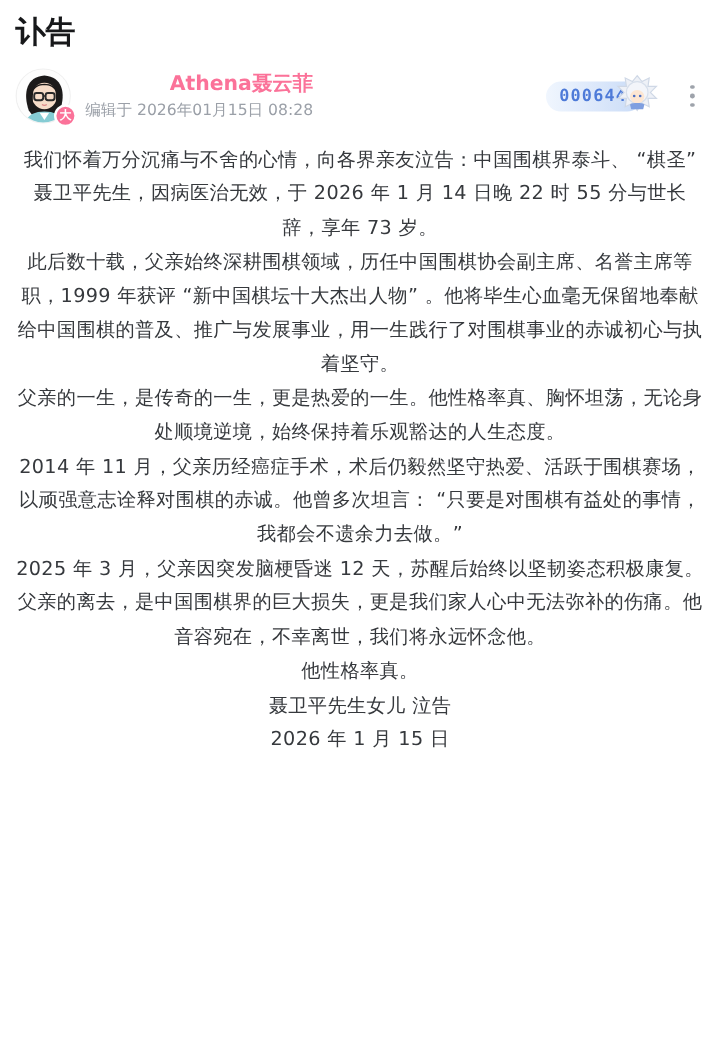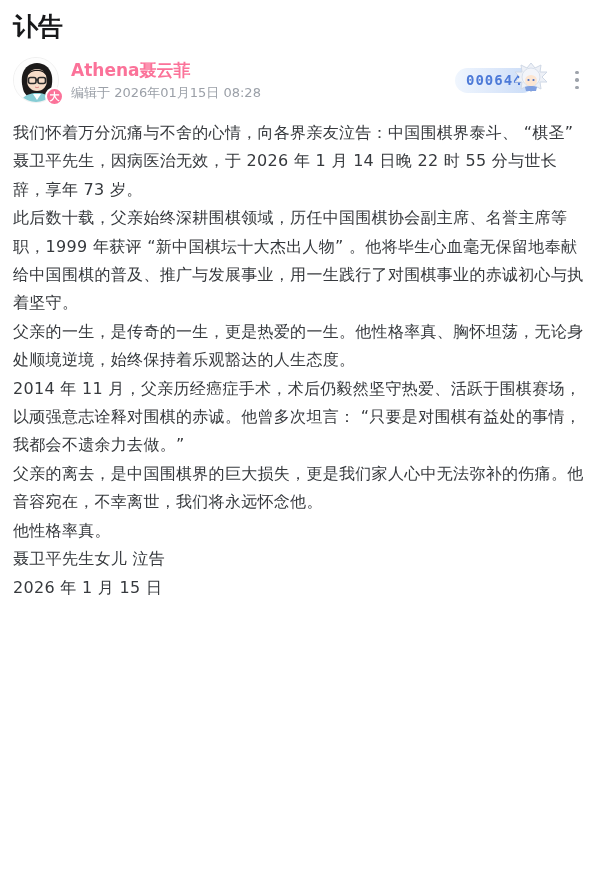--- a/index.html
+++ b/index.html
@@ -32,21 +32,21 @@
   }
   .avatar svg { display: block; }
   .avatar-level-badge {
     position: absolute; right: -5px; bottom: -3px;
     width: 19px; height: 19px; border-radius: 50%;
     background: #fb7299; border: 2px solid #ffffff;
     color: #ffffff; font-size: 10px; font-weight: 700;
     display: flex; align-items: center; justify-content: center;
     line-height: 1;
   }
-  .user-meta { margin-left: 12px; display: flex; flex-direction: column; gap: 5px; }
+  .user-meta { margin-left: 12px; display: flex; flex-direction: column; gap: 5px; text-align: right; }
   .username {
     color: #fb7299; font-size: 17px; font-weight: 700;
     line-height: 19px; cursor: pointer; text-decoration: none;
   }
   .timestamp { color: #9ba0a8; font-size: 13px; line-height: 15px; }
 
   .header-spacer { flex: 1 1 auto; }
 
   
   .view-badge { position: relative; margin-right: 30px; flex: 0 0 auto; }
@@ -71,20 +71,21 @@
   .more-btn i { width: 3.5px; height: 3.5px; border-radius: 50%; background: #9ea3ab; }
 
   
   .article { margin-top: 16px; }
   .article p {
     margin: 0; padding: 0;
     font-size: 16px; line-height: 28.4px;
     letter-spacing: 0.3px;
     color: #36393d;
     word-break: break-all;
+    text-align: center;
   }
 </style>
 </head>
 <body>
 
 <div class="page">
 
   <h1 class="post-title">讣告</h1>
 
   <div class="header-row">
@@ -147,19 +148,20 @@
         <i></i>
         <i></i>
     </button>
   </div>
 
   <div class="article">
     <p>我们怀着万分沉痛与不舍的心情，向各界亲友泣告：中国围棋界泰斗、 “棋圣” 聂卫平先生，因病医治无效，于 2026 年 1 月 14 日晚 22 时 55 分与世长辞，享年 73 岁。</p>
     <p>此后数十载，父亲始终深耕围棋领域，历任中国围棋协会副主席、名誉主席等职，1999 年获评 “新中国棋坛十大杰出人物” 。他将毕生心血毫无保留地奉献给中国围棋的普及、推广与发展事业，用一生践行了对围棋事业的赤诚初心与执着坚守。</p>
     <p>父亲的一生，是传奇的一生，更是热爱的一生。他性格率真、胸怀坦荡，无论身处顺境逆境，始终保持着乐观豁达的人生态度。</p>
     <p>2014 年 11 月，父亲历经癌症手术，术后仍毅然坚守热爱、活跃于围棋赛场，以顽强意志诠释对围棋的赤诚。他曾多次坦言： “只要是对围棋有益处的事情，我都会不遗余力去做。”</p>
+    <p>2025 年 3 月，父亲因突发脑梗昏迷 12 天，苏醒后始终以坚韧姿态积极康复。</p>
     <p>父亲的离去，是中国围棋界的巨大损失，更是我们家人心中无法弥补的伤痛。他音容宛在，不幸离世，我们将永远怀念他。</p>
     <p>他性格率真。</p>
     <p>聂卫平先生女儿 泣告</p>
     <p>2026 年 1 月 15 日</p>
   </div>
 
 </div>
 
 </body></html>

